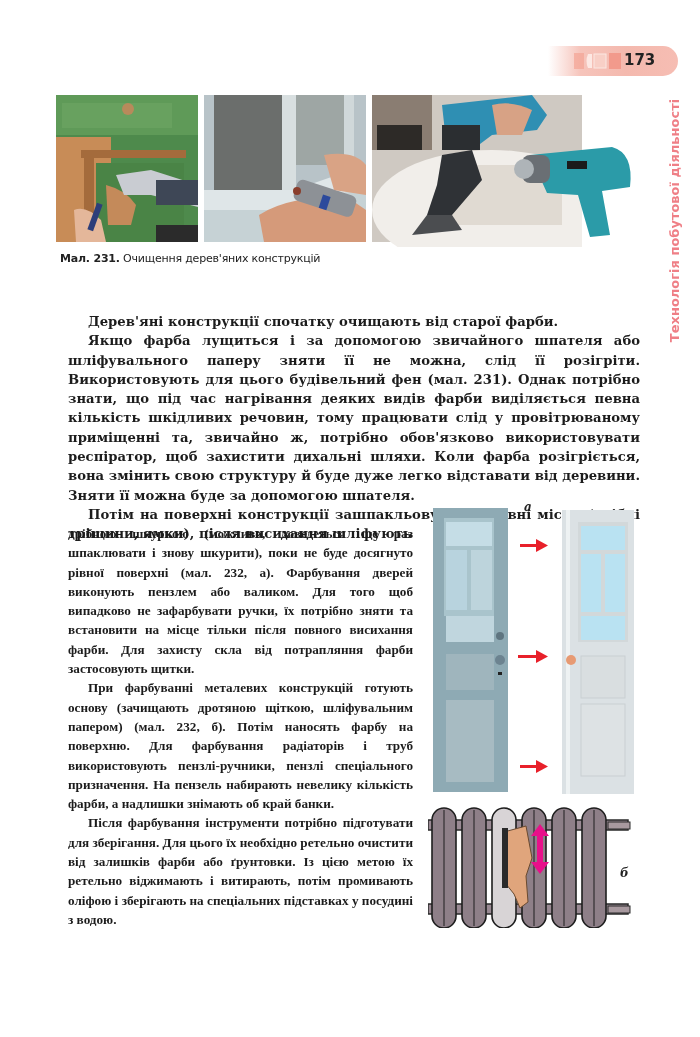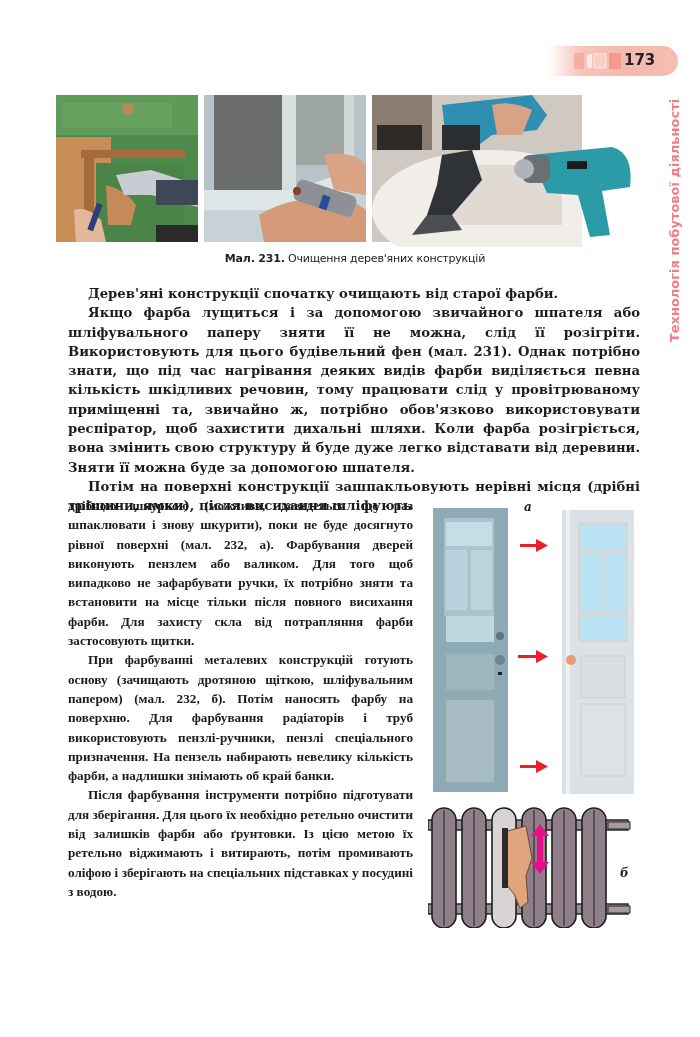--- a/index.html
+++ b/index.html
@@ -25,27 +25,27 @@
   }
   .side-title span {
     display: block; transform: rotate(-90deg); white-space: nowrap;
     font-family: "DejaVu Sans", sans-serif; font-weight: bold; font-size: 13px; color: #ef7f86;
   }
 
   
   .photo { position: absolute; overflow: hidden; }
   .photo svg { display: block; }
   .caption-231 {
-    position: absolute; left: 60px; top: 252px; width: 590px; text-align: center;
+    position: absolute; left: 60px; top: 252px; width: 590px; 
     font-family: "DejaVu Sans", sans-serif; font-size: 11px; color: #222; letter-spacing: -0.2px;
   }
   .caption-231 b { font-weight: bold; }
 
   
-  .text { position: absolute; font-size: 13.2px; line-height: 19.3px; font-weight: bold; color: #1c1c1c; text-align: justify; }
+  .text { position: absolute; font-size: 13.2px; line-height: 19.3px; font-weight: bold; color: #1c1c1c; text-align: justify; margin-top: 28px; }
   .text p { text-indent: 0; }
   .text p.indent { text-indent: 20px; }
   .full { left: 68px; width: 572px; }
   .narrow { left: 68px; width: 345px; font-family: Liberation Serif, serif; }
 
   .fig-label { position: absolute; font-style: italic; font-weight: bold; font-size: 12px; color: #222; }
   .caption-232 {
     position: absolute; left: 418px; top: 941px; width: 234px; text-align: center;
     font-family: "DejaVu Sans", sans-serif; font-size: 11px; line-height: 15px; color: #222;
   }

